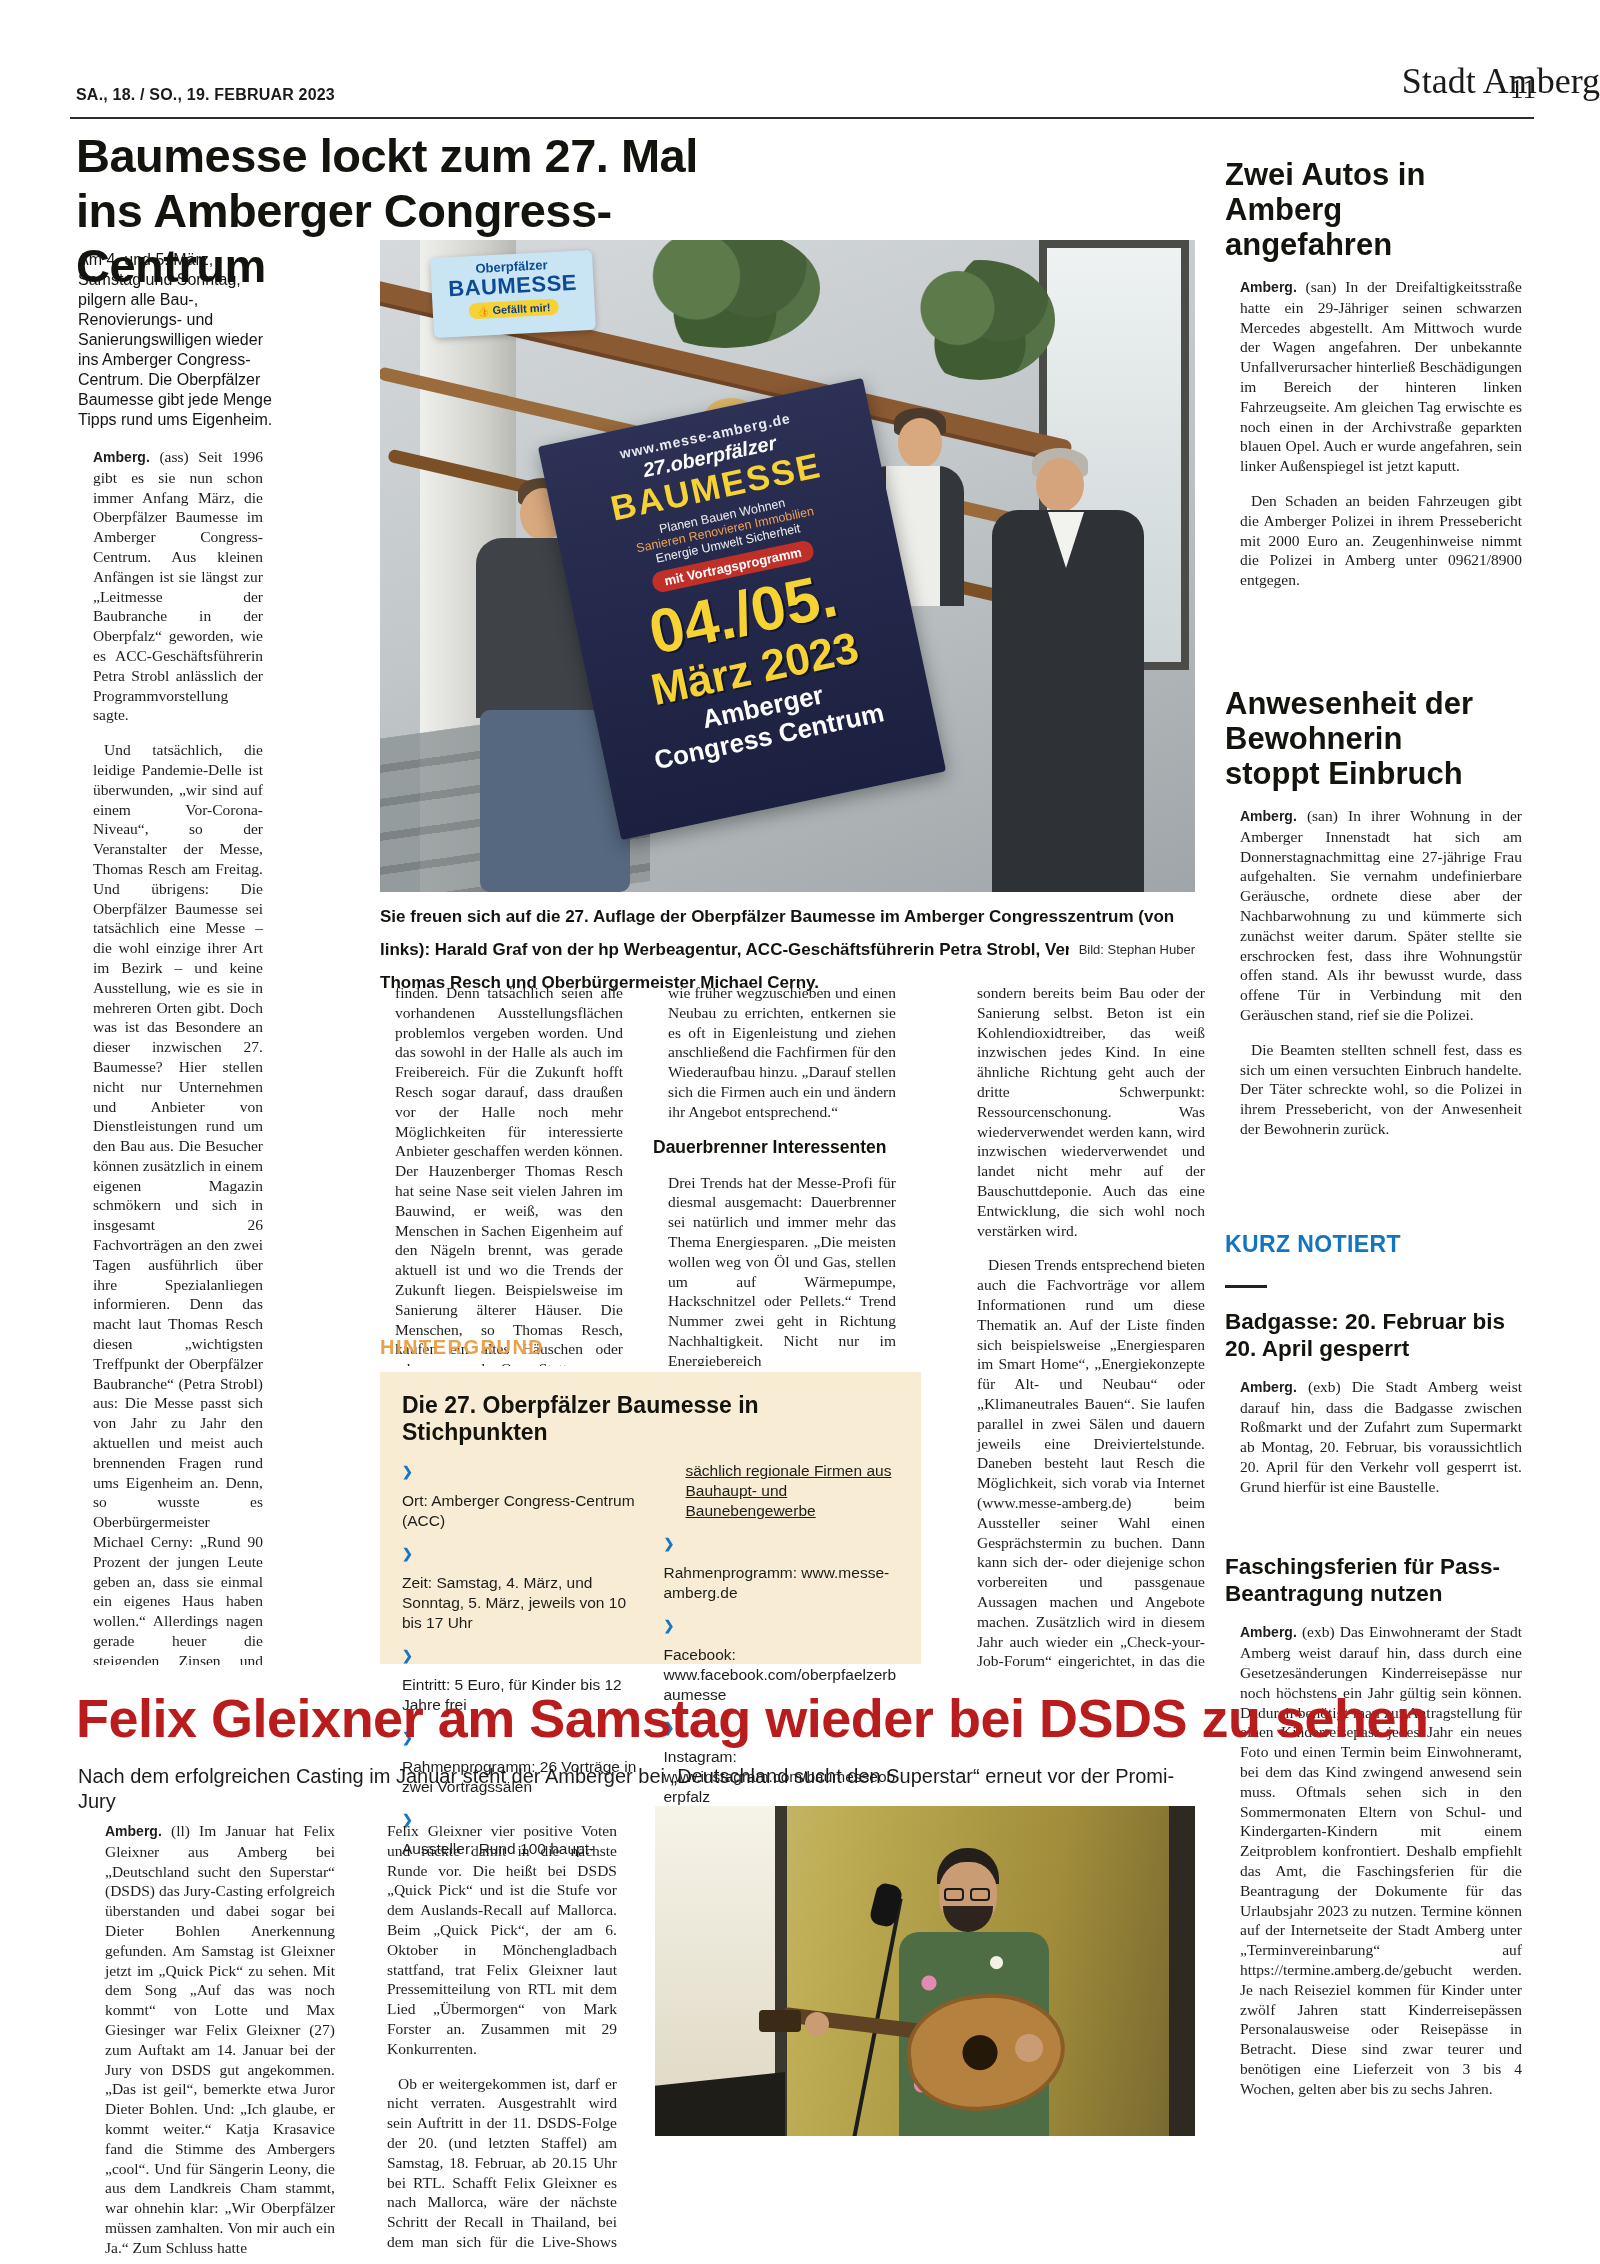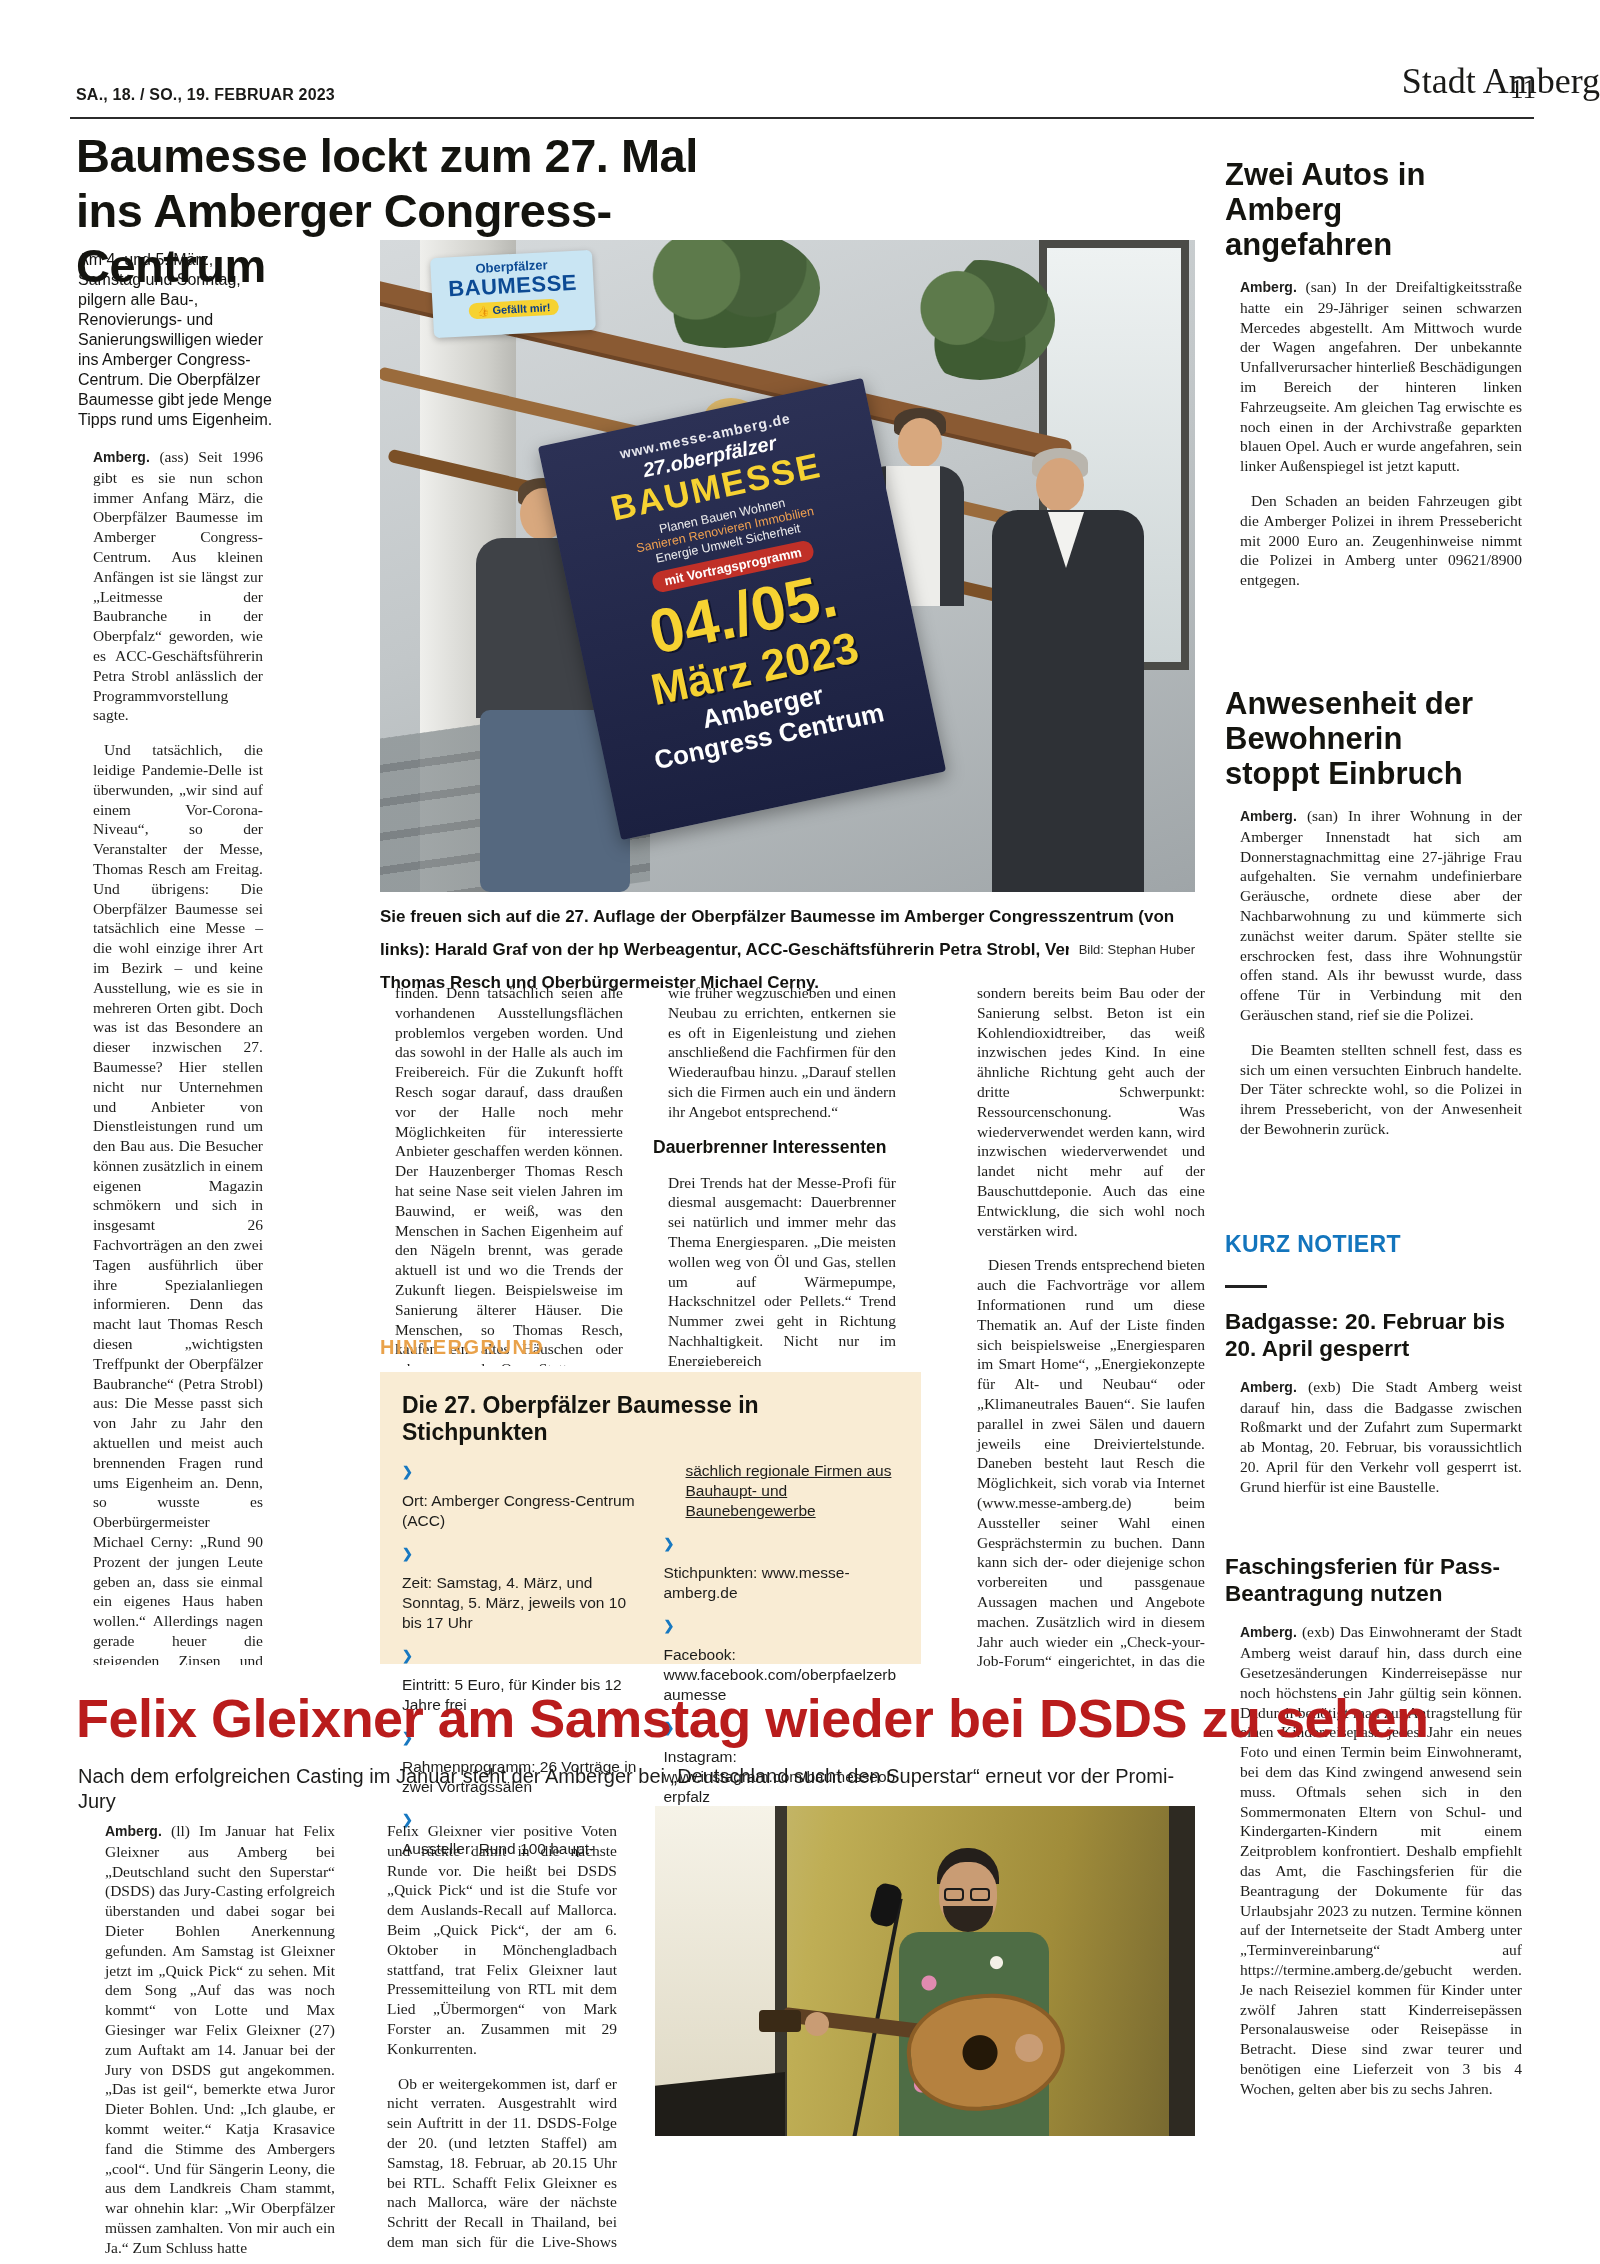--- a/index.html
+++ b/index.html
@@ -260,21 +260,21 @@
             <span class="bx-chev"></span>
             <span>Aussteller: Rund 100 haupt-</span>
           </div>
       </div>
       <div class="bx-col">
         <div class="bx-item bx-cont">
             <span>sächlich regionale Firmen aus Bauhaupt- und Baunebengewerbe</span>
           </div>
         <div class="bx-item">
             <span class="bx-chev"></span>
-            <span>Stichpunkten: www.messe-amberg.de</span>
+            <span>Rahmenprogramm: www.messe-amberg.de</span>
           </div>
         <div class="bx-item">
             <span class="bx-chev"></span>
             <span>Facebook: www.facebook.com/oberpfaelzerbaumesse</span>
           </div>
         <div class="bx-item">
             <span class="bx-chev"></span>
             <span>Instagram: www.instagram.com/baumesseoberpfalz</span>
           </div>
       </div>

